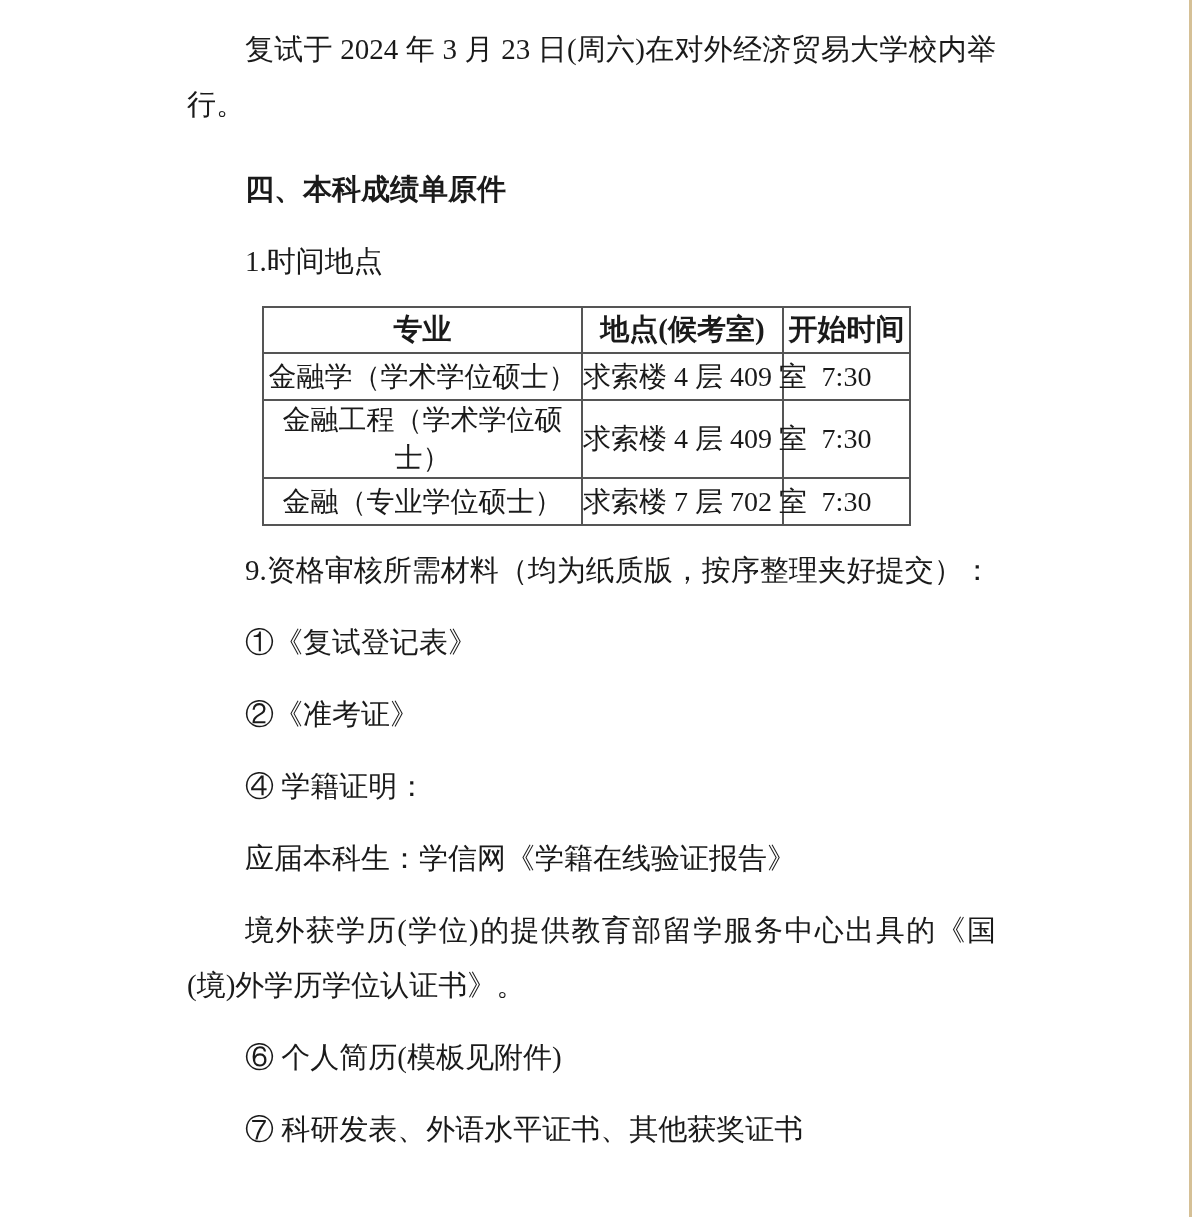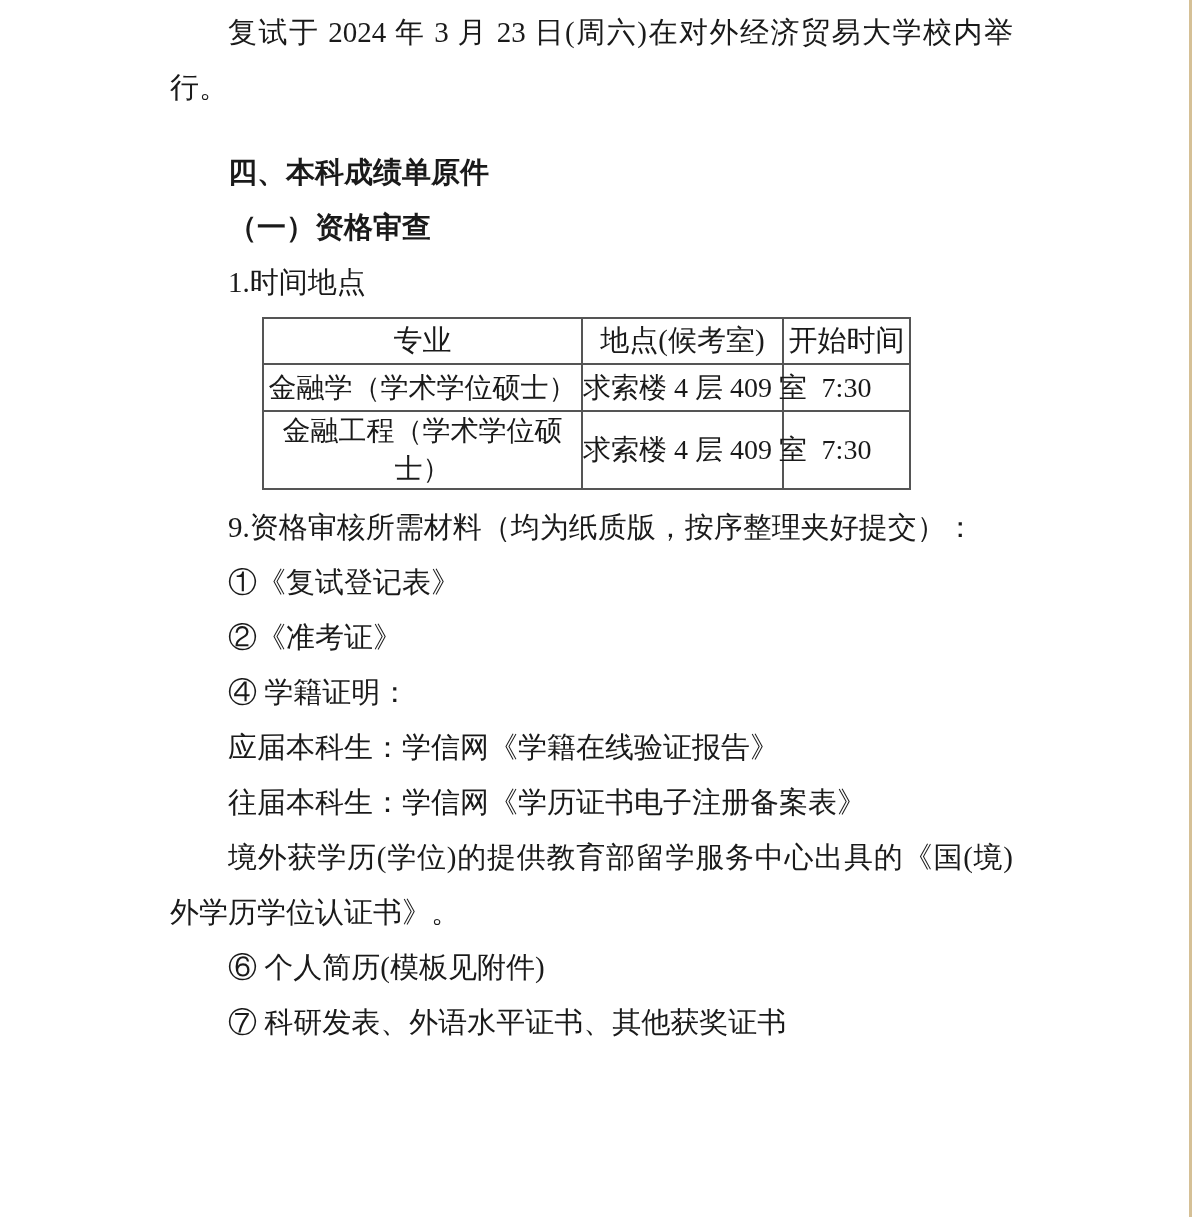--- a/index.html
+++ b/index.html
@@ -18,21 +18,21 @@
   .doc {
     position: absolute;
     left: 170px;
     top: 5px;
     width: 843px;
     font-size: 29px;
     line-height: 55px;
     text-align: justify;
   }
   .doc p {
-    margin: 0;
+    margin: 17px;
     text-indent: 58px;
   }
   p.heading {
     font-weight: bold;
     margin-top: 30px !important;
   }
   p.bold {
     font-weight: bold;
   }
   table.schedule {
@@ -47,21 +47,21 @@
   table.schedule col.c2 { width: 201px; }
   table.schedule col.c3 { width: 127px; }
   table.schedule th, table.schedule td {
     border: 2px solid #555555;
     padding: 0;
     vertical-align: middle;
     overflow: visible;
   }
   table.schedule th {
     height: 44px;
-    font-weight: normal;
+    font-weight: bold;
     font-size: 29px;
   }
   table.schedule td {
     height: 45px;
     font-size: 28px;
   }
   td.loc {
     font-size: 27px;
     white-space: nowrap;
   }
@@ -80,21 +80,20 @@
 </style>
 </head>
 <body>
 
 <div class="doc">
 
   <p>复试于 2024 年 3 月 23 日(周六)在对外经济贸易大学校内举行。</p>
 
   <p class="heading">四、本科成绩单原件</p>
 
-  <p class="bold">（一）资格审查</p>
 
   <p>1.时间地点</p>
 
   <table class="schedule">
     <colgroup>
         <col class="c1">
         <col class="c2">
         <col class="c3">
       </colgroup>
     <thead>
@@ -108,31 +107,35 @@
       <tr>
         <td>金融学（学术学位硕士）</td>
         <td class="loc">求索楼 4 层 409 室</td>
         <td class="time">7:30</td>
       </tr>
       <tr>
         <td>金融工程（学术学位硕士）</td>
         <td class="loc">求索楼 4 层 409 室</td>
         <td class="time">7:30</td>
       </tr>
+      <tr>
+        <td>金融（专业学位硕士）</td>
+        <td class="loc">求索楼 7 层 702 室</td>
+        <td class="time">7:30</td>
+      </tr>
     </tbody>
   </table>
 
   <p>9.资格审核所需材料（均为纸质版，按序整理夹好提交）：</p>
 
   <p>①《复试登记表》</p>
   <p>②《准考证》</p>
   <p>④ 学籍证明：</p>
 
   <p>应届本科生：学信网《学籍在线验证报告》</p>
-  <p>往届本科生：学信网《学历证书电子注册备案表》</p>
   <p>境外获学历(学位)的提供教育部留学服务中心出具的《国(境)外学历学位认证书》。</p>
 
   <p>⑥ 个人简历(模板见附件)</p>
   <p>⑦ 科研发表、外语水平证书、其他获奖证书</p>
 
 </div>
 
 <div class="edge-strip"></div>
 
 </body></html>

